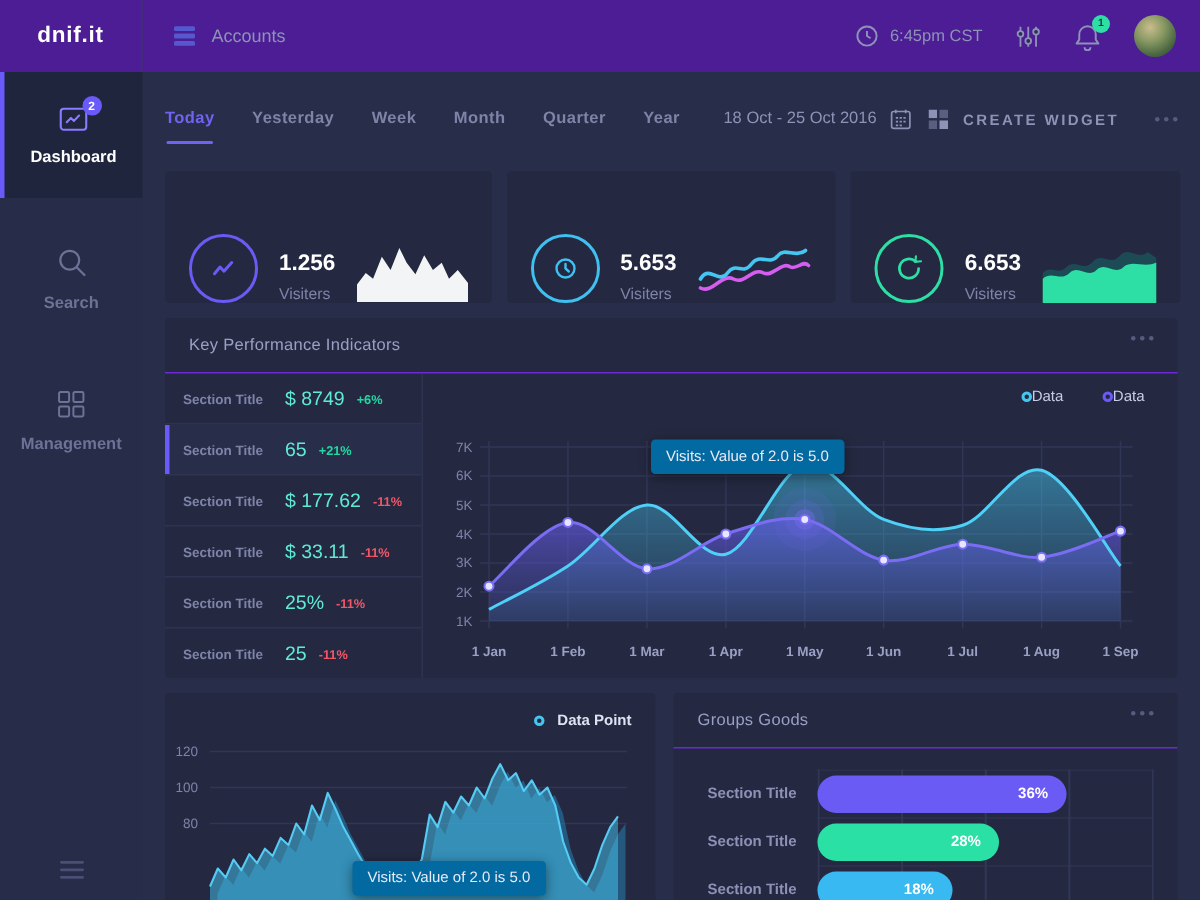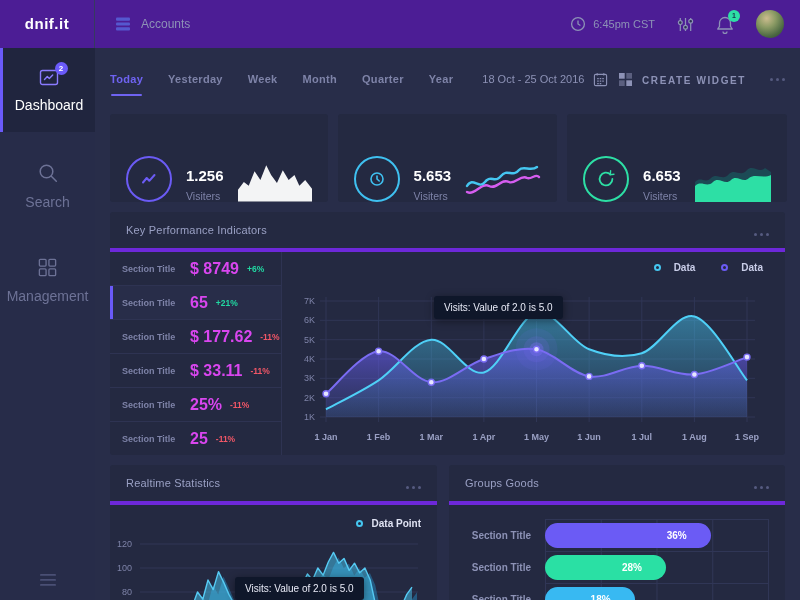--- a/index.html
+++ b/index.html
@@ -18,21 +18,21 @@
   .badge { position:absolute; top:-5px; right:-6px; background:#2ddfa5; color:#17344e; width:12px; height:12px; border-radius:50%; font-size:7px; font-weight:bold; display:flex; align-items:center; justify-content:center; font-style:normal; }
   .avatar { width:28px; height:28px; border-radius:50%; cursor:pointer;
     background:radial-gradient(circle at 38% 30%, #cbbc8e 0%, #8a9a64 35%, #4a6742 70%, #2c4230 100%); }
 
   
   .sidebar { position:absolute; top:48px; left:0; width:95px; bottom:0; background:#272c49; }
   .nav-item { height:80px; display:flex; flex-direction:column; align-items:center; justify-content:center; gap:10px; color:#6d7296; cursor:pointer; }
   .nav-item.active { height:84px; background:#20253e; border-left:3px solid #6a5af9; color:#fff; }
   .nav-item.active .nav-icon { color:#8a7bff; }
   .nav-item + .nav-item { margin-top:14px; }
-  .nv-label { font-size:14px; font-weight:400; }
+  .nv-label { font-size:11px; font-weight:700; }
   .nav-icon { position:relative; }
   .nv-badge { position:absolute; top:-6px; right:-8px; width:13px; height:13px; border-radius:50%; background:#6a5af9; color:#fff; font-size:8px; font-weight:bold; display:flex; align-items:center; justify-content:center; font-style:normal; }
   .hamburger { position:absolute; bottom:14px; left:0; width:95px; display:flex; justify-content:center; color:#4a4f74; cursor:pointer; }
 
   
   .main { position:absolute; left:95px; top:48px; right:0; bottom:0; padding:0 15px; }
   .toolbar { height:62px; display:flex; align-items:center; }
   .tab { font-size:11px; font-weight:bold; color:#7e83a8; letter-spacing:.3px; margin-right:25px; position:relative; padding:8px 0; cursor:pointer; }
   .tab.active { color:#6f63f2; }
   .tab.active::after { content:""; position:absolute; left:1px; right:1px; bottom:-3px; height:2px; background:#6f63f2; border-radius:1px; }
@@ -45,57 +45,57 @@
   
   .cards { display:flex; gap:10px; margin-top:4px; }
   .card { flex:1; height:88px; background:#242941; border-radius:3px; display:flex; align-items:flex-end; padding:0 16px; gap:14px; }
   .card-circle { width:46px; height:46px; border-radius:50%; border:2px solid; display:flex; align-items:center; justify-content:center; flex:0 0 auto; }
   .card-value { font-size:15px; font-weight:bold; color:#fff; }
   .card-label { font-size:10.5px; color:#7e83a8; margin-top:6px; }
   .card-chart { margin-left:auto; }
 
   
   .panel { background:#242941; border-radius:3px; margin-top:10px; position:relative; }
-  .panel-head { display:flex; align-items:flex-end; justify-content:space-between; padding:12px 16px; border-bottom:4px solid #6d28d9; }
+  .panel-head { display:flex; align-items:flex-start; justify-content:space-between; padding:12px 16px; border-bottom:1px solid #6d28d9; }
   .panel-title { font-size:11px; color:#9aa0c4; letter-spacing:.2px; }
 
   
   .kpi-body { display:flex; height:203px; }
   .kpi-list { width:172px; border-right:1px solid #2e3352; display:flex; flex-direction:column; }
   .kpi-row { flex:1; display:flex; align-items:center; padding:0 12px; border-bottom:1px solid #2e3352; gap:8px; cursor:pointer; }
   .kpi-row:last-child { border-bottom:none; }
   .kpi-row.active { background:#282d49; box-shadow:inset 3px 0 0 #6a5af9; }
   .kpi-label { font-size:9px; font-weight:600; color:#7e83a8; width:60px; flex:0 0 auto; }
-  .kpi-value { font-size:16px; font-weight:bold; color:#d946ef; white-space:nowrap; }
+  .kpi-value { font-size:13px; font-weight:normal; color:#5eead4; white-space:nowrap; }
   .kpi-delta { font-size:8.5px; font-weight:bold; }
   .kpi-chart { flex:1; position:relative; }
   .kpi-legend { position:absolute; top:10px; right:22px; display:flex; gap:26px; align-items:center; z-index:2; }
-  .legend-item { display:flex; align-items:center; gap:13px; font-size:10px; font-weight:bold; color:#c9cde8; }
+  .legend-item { display:flex; align-items:center; gap:0; font-size:10px; font-weight:normal; color:#c9cde8; }
   .ring { width:7px; height:7px; border-radius:50%; border:2px solid; }
   #kpi-svg { position:absolute; bottom:4px; left:10px; }
   .grid { stroke:#303656; stroke-width:1; }
   .ytick { fill:#7e83a8; font-size:9px; }
   .xtick { fill:#9aa0c4; font-size:9px; font-weight:bold; }
-  .tooltip { position:absolute; background:#0f172a; color:#e8eaf6; font-size:10px; padding:6px 10px; border-radius:3px; white-space:nowrap; box-shadow:0 2px 8px rgba(0,0,0,.45); z-index:3; }
+  .tooltip { position:absolute; background:#0369a1; color:#e8eaf6; font-size:10px; padding:6px 10px; border-radius:3px; white-space:nowrap; box-shadow:0 2px 8px rgba(0,0,0,.45); z-index:3; }
   .kpi-tooltip { left:152px; top:44px; }
 
   
   .bottom { display:flex; gap:12px; }
   .rt-panel { width:327px; flex:0 0 auto; height:175px; }
   .rt-legend { display:flex; justify-content:flex-end; align-items:center; gap:9px; padding:13px 16px 2px; font-size:10px; font-weight:bold; color:#dfe2f2; }
   .rt-tooltip { left:125px; top:112px; }
   .groups-panel { flex:1; height:175px; }
   .bars-wrap { position:relative; margin:14px 16px 0 0; }
   .bars-grid { position:absolute; left:96px; right:0; top:0; bottom:0;
     background-image:linear-gradient(to right,#303656 1px,transparent 1px),linear-gradient(to bottom,#303656 1px,transparent 1px);
     background-size:25% 100%,100% 32px; border-right:1px solid #303656; }
   .bar-row { display:flex; align-items:center; height:32px; position:relative; z-index:1; }
   .bar-label { width:96px; flex:0 0 auto; font-size:10px; font-weight:bold; color:#8d92b6; padding-right:14px; text-align:right; }
   .bar-track { flex:1; display:flex; align-items:center; }
-  .bar { height:25px; border-radius:13px; display:flex; align-items:center; justify-content:flex-end; padding-right:24px; color:#fff; font-size:10px; font-weight:bold; }
+  .bar { height:25px; border-radius:13px; display:flex; align-items:center; justify-content:flex-end; padding-right:12px; color:#fff; font-size:10px; font-weight:bold; }
 </style>
 </head>
 <body>
 
 <header class="topbar">
   <div class="logo">dnif.it</div>
   <div class="tb-left">
     <span>
       <svg width="16" height="16" viewBox="0 0 16 16">
           <g fill="currentColor" opacity=".9">
@@ -386,28 +386,20 @@
               <circle cx="402.4" cy="83.5" r="3" fill="#e6e6ff" stroke="#7a6cf3" stroke-width="1.4"></circle>
               <circle cx="455.0" cy="66.1" r="3" fill="#e6e6ff" stroke="#7a6cf3" stroke-width="1.4"></circle>
             </g>
         </svg>
       </div>
     </div>
   </section>
 
   <div class="bottom">
     <section class="panel rt-panel">
-      <div class="panel-head">
-        <span class="panel-title">Realtime Statistics</span>
-        <span class="dots">
-            <i></i>
-            <i></i>
-            <i></i>
-          </span>
-      </div>
       <div class="rt-legend">
         <span class="ring" style="border-color: rgb(69, 198, 240);"></span>
         <span>Data Point</span>
       </div>
       <svg id="rt-svg" width="310" height="120" viewBox="0 0 310 120">
           <line class="grid" x1="30" y1="13.0" x2="308" y2="13.0"></line>
           <text class="ytick" x="22" y="16.0" text-anchor="end">120</text>
           <line class="grid" x1="30" y1="37.0" x2="308" y2="37.0"></line>
           <text class="ytick" x="22" y="40.0" text-anchor="end">100</text>
           <line class="grid" x1="30" y1="61.0" x2="308" y2="61.0"></line>

